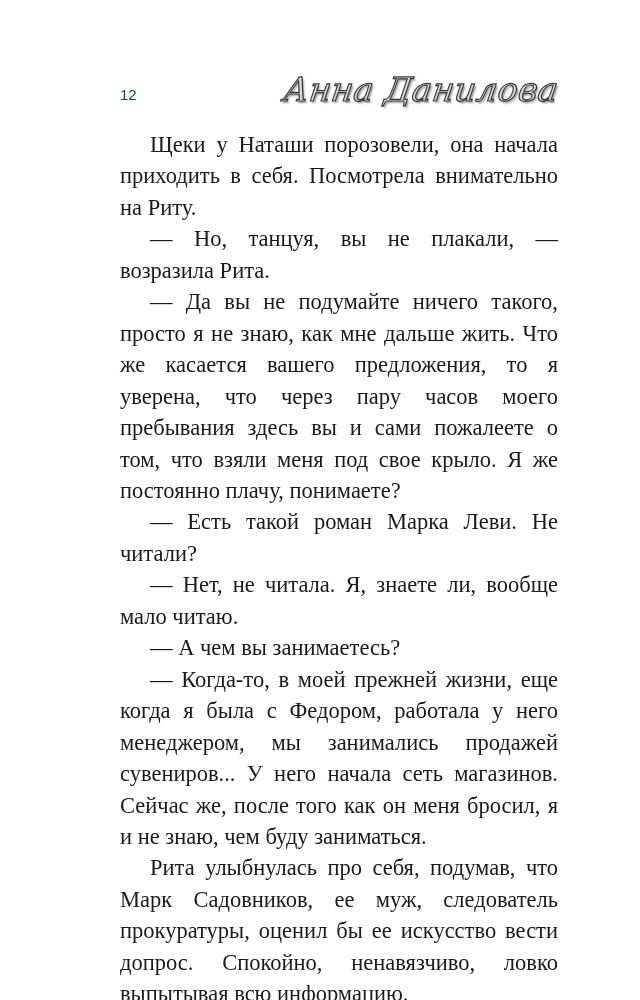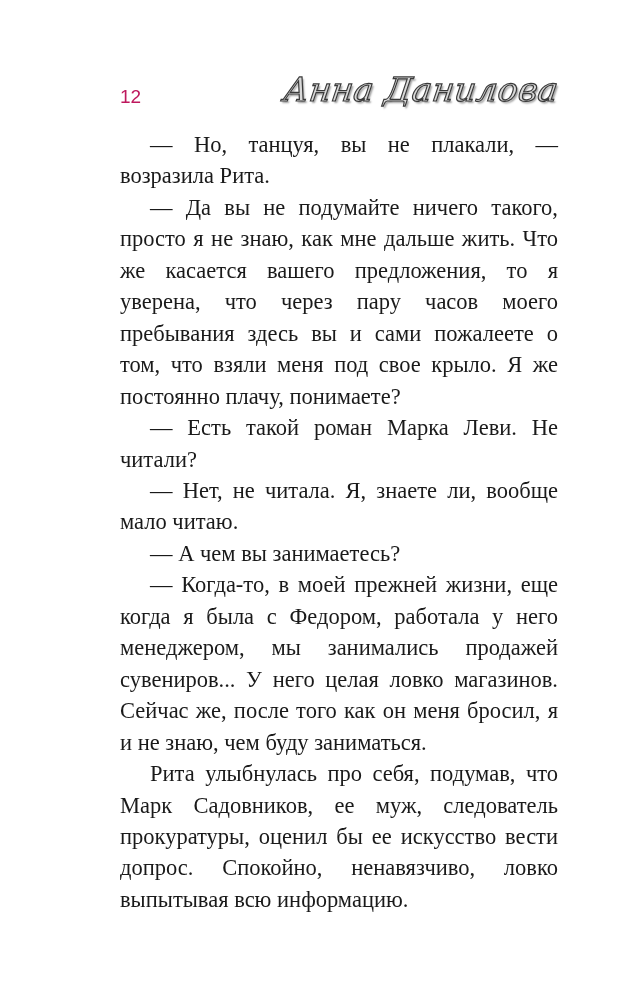--- a/index.html
+++ b/index.html
@@ -2,21 +2,21 @@
 <html><head>
 <meta charset="utf-8">
 <style>
   html, body { margin: 0; padding: 0; }
   body {
     width: 640px; height: 1000px; background: #ffffff; position: relative; overflow: hidden;
     color: #1a1a1a;
   }
   .page-number {
     position: absolute; left: 120px; top: 86px;
-    font-family: "Liberation Sans", sans-serif; font-size: 19px; color: #be185d;
+    font-family: "Liberation Sans", sans-serif; font-size: 15px; color: #14532d;
   }
   .running-head {
     position: absolute; right: 82px; top: 70px;
     font-family: "DejaVu Serif", serif; font-style: italic; font-size: 33px;
     color: #d9d9d9; letter-spacing: 0.5px;
     -webkit-text-stroke: 1.2px #3a3a3a;
     text-shadow: 2px 2px 2px #9a9a9a;
     transform: skewX(-8deg);
   }
   .text-body {
@@ -26,20 +26,21 @@
   }
   .text-body p { margin: 0; text-indent: 30px; }
 </style>
 </head>
 <body>
 
 <div class="page-number">12</div>
 <div class="running-head">Анна Данилова</div>
 
 <div class="text-body">
+  <p>Щеки у Наташи порозовели, она начала приходить в себя. Посмотрела внимательно на Риту.</p>
   <p>— Но, танцуя, вы не плакали, — возразила Рита.</p>
   <p>— Да вы не подумайте ничего такого, просто я не знаю, как мне дальше жить. Что же касается вашего предложения, то я уверена, что через пару часов моего пребывания здесь вы и сами пожалеете о том, что взяли меня под свое крыло. Я же постоянно плачу, понимаете?</p>
   <p>— Есть такой роман Марка Леви. Не читали?</p>
   <p>— Нет, не читала. Я, знаете ли, вообще мало читаю.</p>
   <p>— А чем вы занимаетесь?</p>
-  <p>— Когда-то, в моей прежней жизни, еще когда я была с Федором, работала у него менеджером, мы занимались продажей сувениров... У него целая ловко магазинов. Сейчас же, после того как он меня бросил, я и не знаю, чем буду заниматься.</p>
+  <p>— Когда-то, в моей прежней жизни, еще когда я была с Федором, работала у него менеджером, мы занимались продажей сувениров... У него начала сеть магазинов. Сейчас же, после того как он меня бросил, я и не знаю, чем буду заниматься.</p>
   <p>Рита улыбнулась про себя, подумав, что Марк Садовников, ее муж, следователь прокуратуры, оценил бы ее искусство вести допрос. Спокойно, ненавязчиво, ловко выпытывая всю информацию.</p>
 </div>
 
 </body></html>

